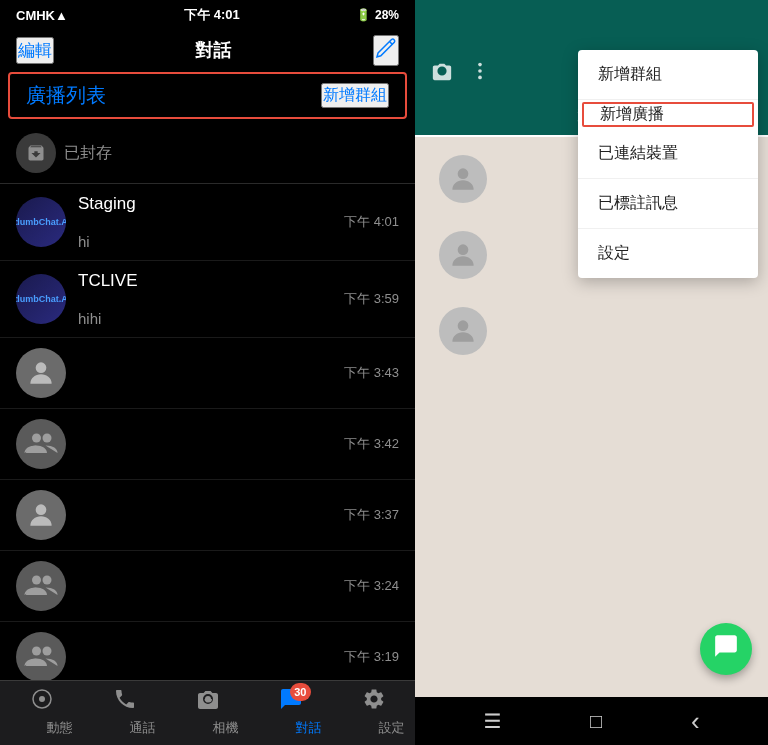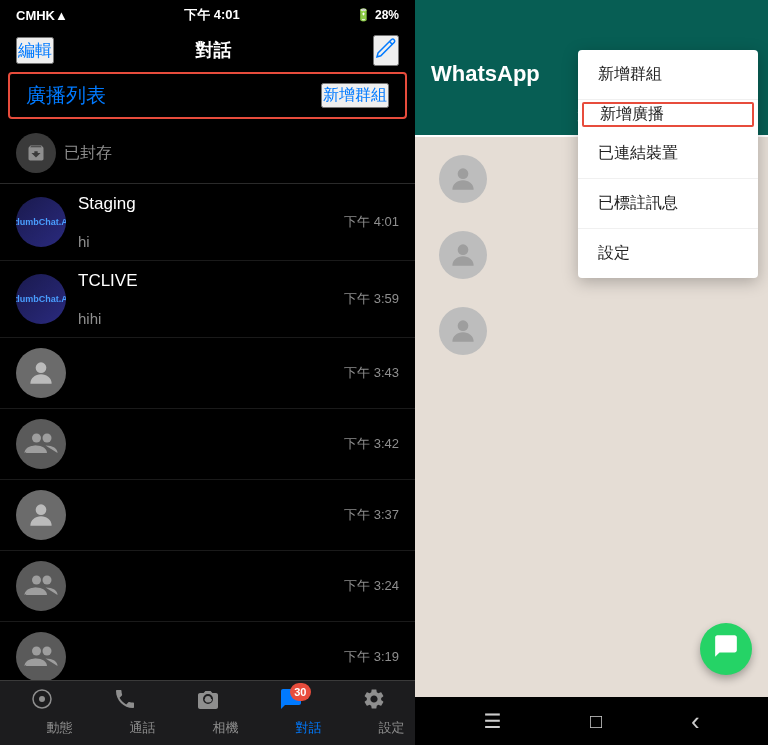--- a/index.html
+++ b/index.html
@@ -561,21 +561,20 @@
           </svg>
       </span>
       <span class="tab-label">設定</span>
     </div>
   </div>
 </div>
 
 <div class="right-panel">
 
   <div class="android-header">
-    <span class="whatsapp-title">WhatsApp</span>
     <div class="header-icons">
       <span class="header-icon">
         <svg width="22" height="22" viewBox="0 0 24 24" fill="rgba(255,255,255,0.8)">
             <path d="M9.4 4L7.62 6H4c-1.1 0-2 .9-2 2v12c0 1.1.9 2 2 2h16c1.1 0 2-.9 2-2V8c0-1.1-.9-2-2-2h-3.62L14.6 4H9.4zM12 17a5 5 0 110-10 5 5 0 010 10z"></path>
           </svg>
       </span>
       <span class="header-icon">
         <svg width="22" height="22" viewBox="0 0 24 24" fill="rgba(255,255,255,0.8)">
             <circle cx="12" cy="5" r="2"></circle>
             <circle cx="12" cy="12" r="2"></circle>

